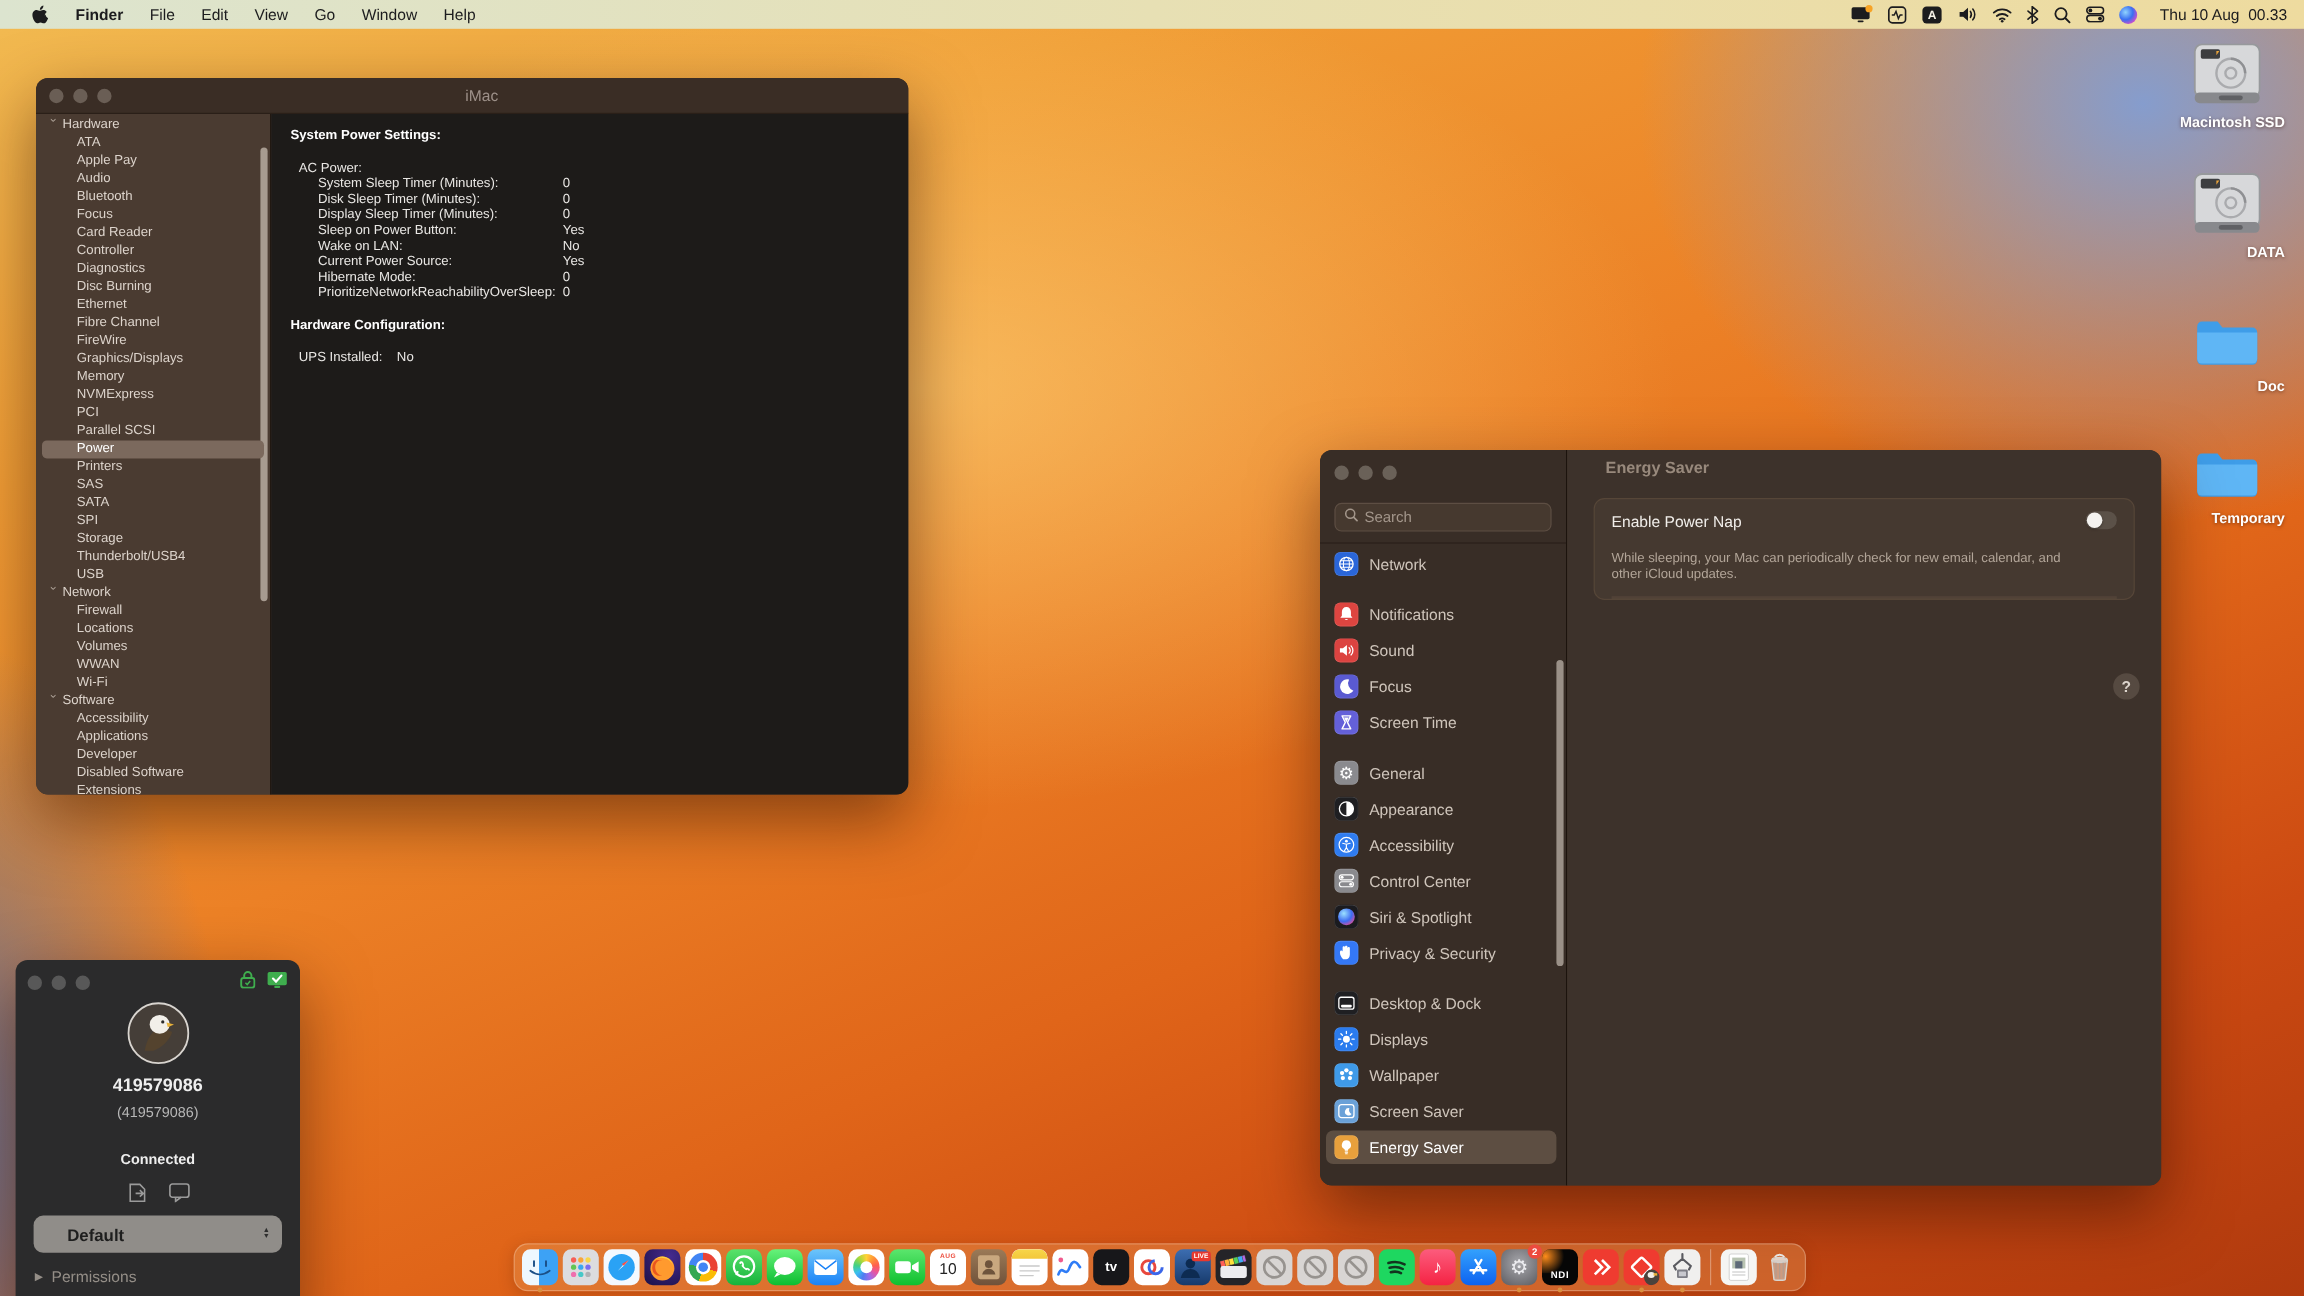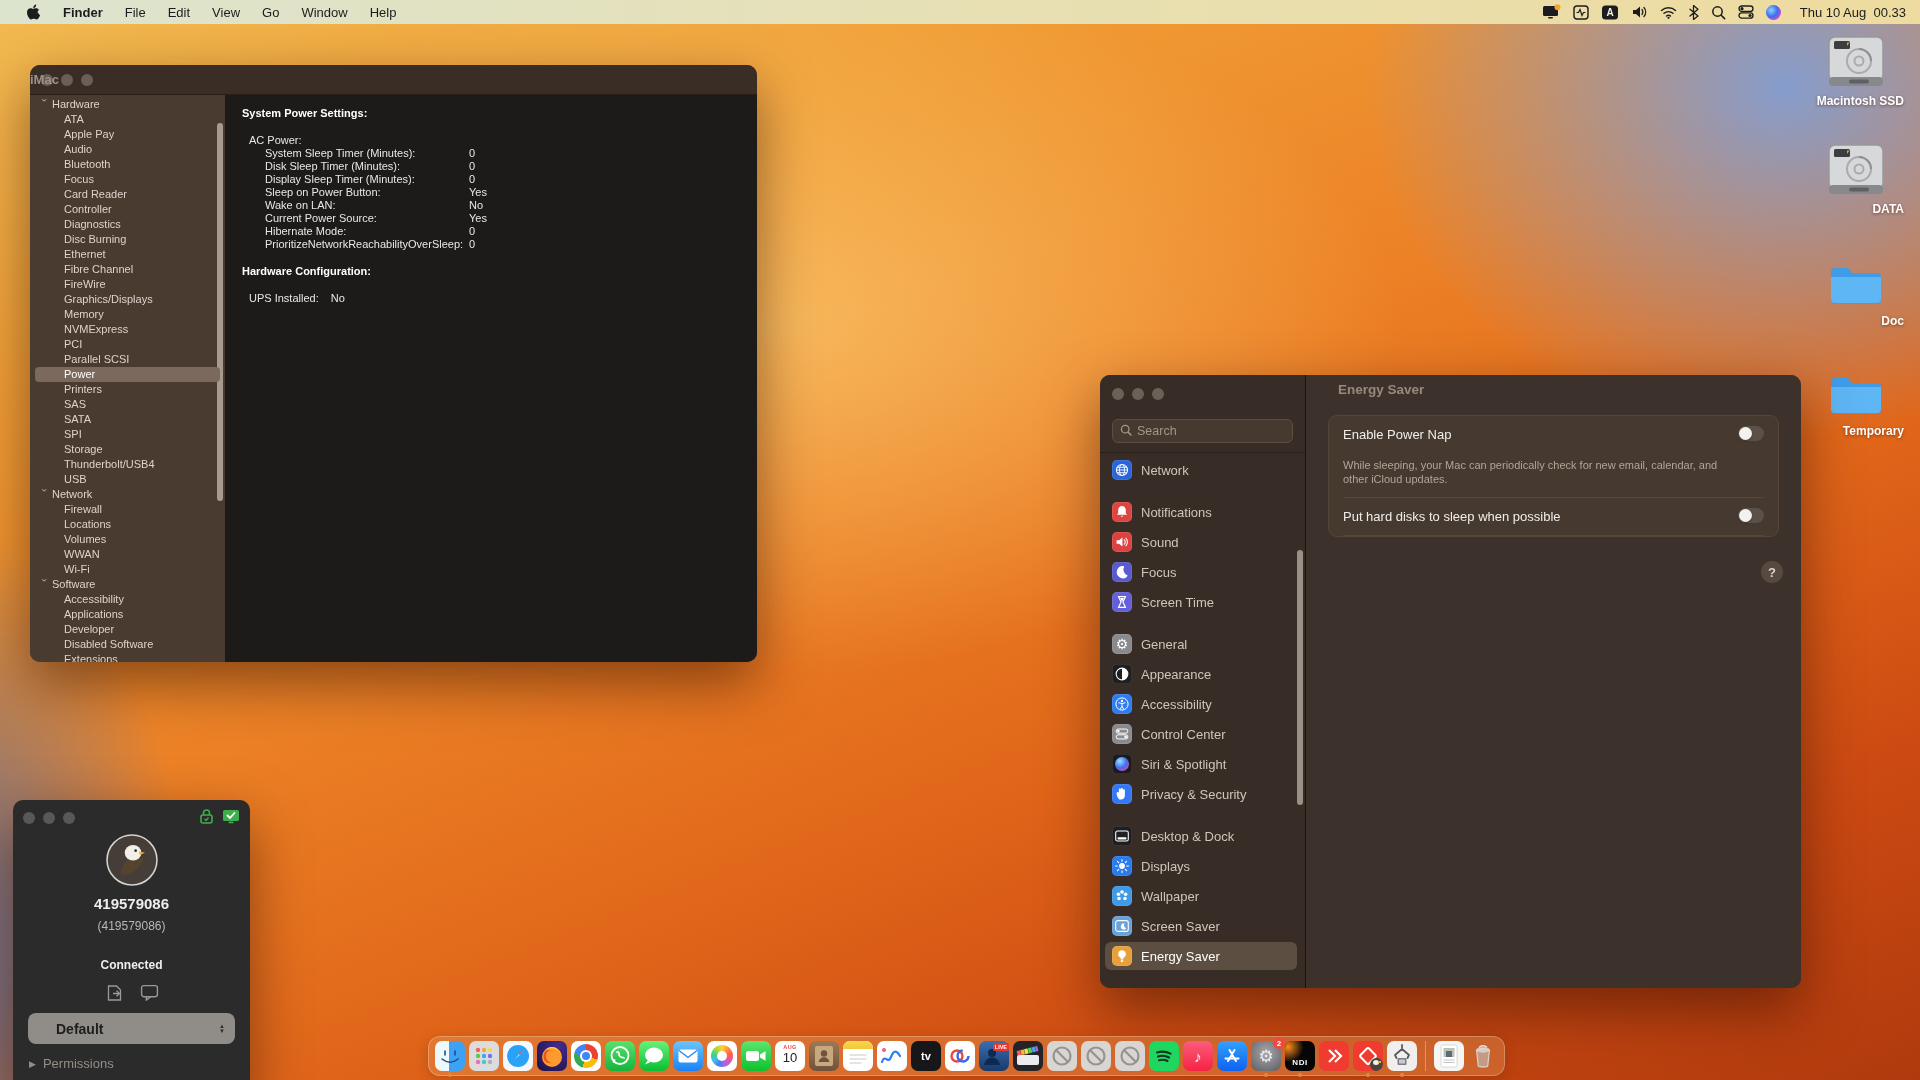--- a/index.html
+++ b/index.html
@@ -36,21 +36,21 @@
   
   .win { position:absolute; border-radius:10px; box-shadow:0 22px 55px rgba(40,10,0,.5); }
   .tl { width:12px; height:12px; border-radius:50%; }
 
   
   #siwin { left:30px; top:65px; width:727px; height:597px; background:#48392f; overflow:hidden; }
   .si-titlebar { height:30px; background:#3a2d25; display:flex; align-items:center; position:relative;
     border-bottom:1px solid #2a1f18; }
   .si-titlebar .lights { display:flex; gap:8px; padding-left:11px; }
   .si-titlebar .tl { background:#6a5e55; }
-  .si-title { position:absolute; left:0; right:0; text-align:left; color:#9d9089; font-size:13px; font-weight:bold; }
+  .si-title { position:absolute; left:0; right:0; text-align:center; color:#9d9089; font-size:13px; font-weight:normal;padding-left:16px; }
   .si-body { display:flex; height:646px;justify-content:center; }
   .si-sidebar { width:196px; background:#4a3b31; position:relative; padding-top:2px;
     border-right:1px solid #211811; overflow:hidden; }
   .si-row { height:15px; line-height:15px; font-size:11px; color:#ddd4cc; white-space:nowrap; position:relative; }
   .si-group-label { padding-left:22px; }
   .si-chev { position:absolute; left:8px; top:0; width:12px; color:#b3a89e; font-size:10px;
     display:inline-block; transform:rotate(90deg); }
   .si-item { padding-left:34px; }
   .si-item.sel { color:#fff; }
   .si-item.sel .pill { position:absolute; left:5px; right:5px; top:0; bottom:0; background:#7b695d; border-radius:4px; z-index:-1; }
@@ -540,24 +540,20 @@
   </div>
   <div class="st-panel">
     <div class="st-panel-title">Energy Saver</div>
     <div class="st-card" id="st-card">
         <div class="st-prow">
           <div class="plbl">Enable Power Nap</div>
           <div class="pdesc">While sleeping, your Mac can periodically check for new email, calendar, and other iCloud updates.</div>
           <div class="toggle"></div>
         </div>
         <div class="st-rowline"></div>
-        <div class="st-prow">
-          <div class="plbl">Put hard disks to sleep when possible</div>
-          <div class="toggle"></div>
-        </div>
         <div class="st-rowline"></div>
       </div>
     <div class="st-help">?</div>
   </div>
 </div>
 
 <div class="win" id="adwin">
   <div class="ad-top">
     <div class="lights" style="display:flex;gap:8px">
       <span class="tl"></span>

